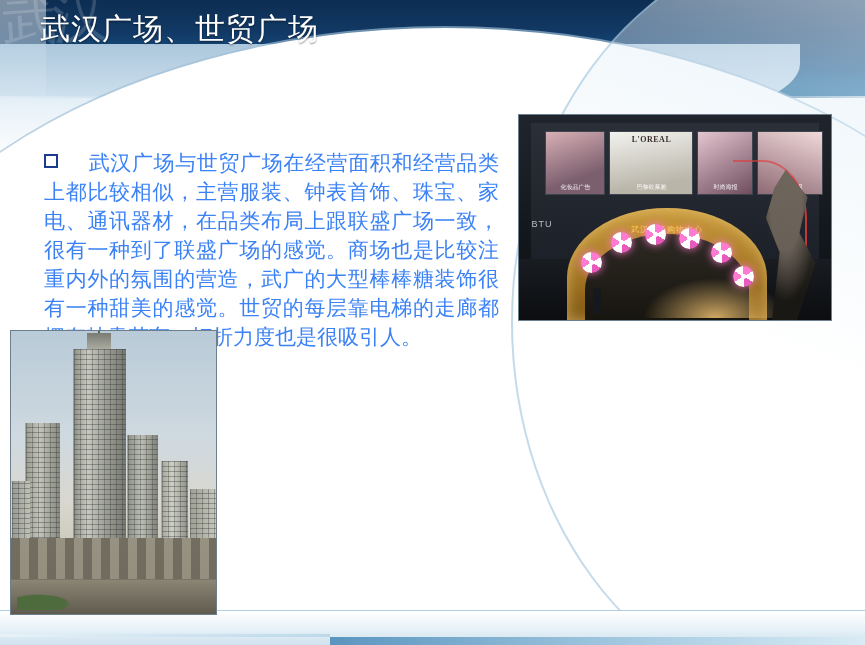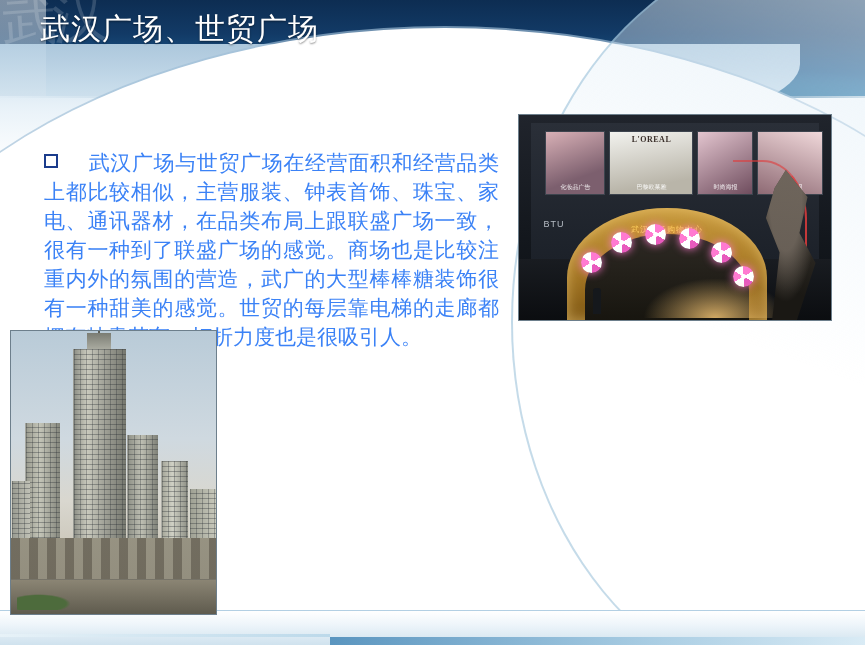--- a/index.html
+++ b/index.html
@@ -269,21 +269,21 @@
     border-radius: 0 60% 0 0;
   }
   .mall-ground {
     position: absolute;
     left: 0; right: 0; bottom: 0;
     height: 30%;
     background: linear-gradient(180deg, #191c21 0%, #0b0d10 100%);
   }
   .store-text {
     position: absolute;
-    left: 12px; bottom: 42px;
+    left: 0; bottom: 42px;
     color: #cfd6de;
     font-size: 9px;
     letter-spacing: 1px;
     font-family: "Liberation Sans", sans-serif;
     opacity: .85;
   }
 
   
   .tw-sky {
     position: absolute; inset: 0;

